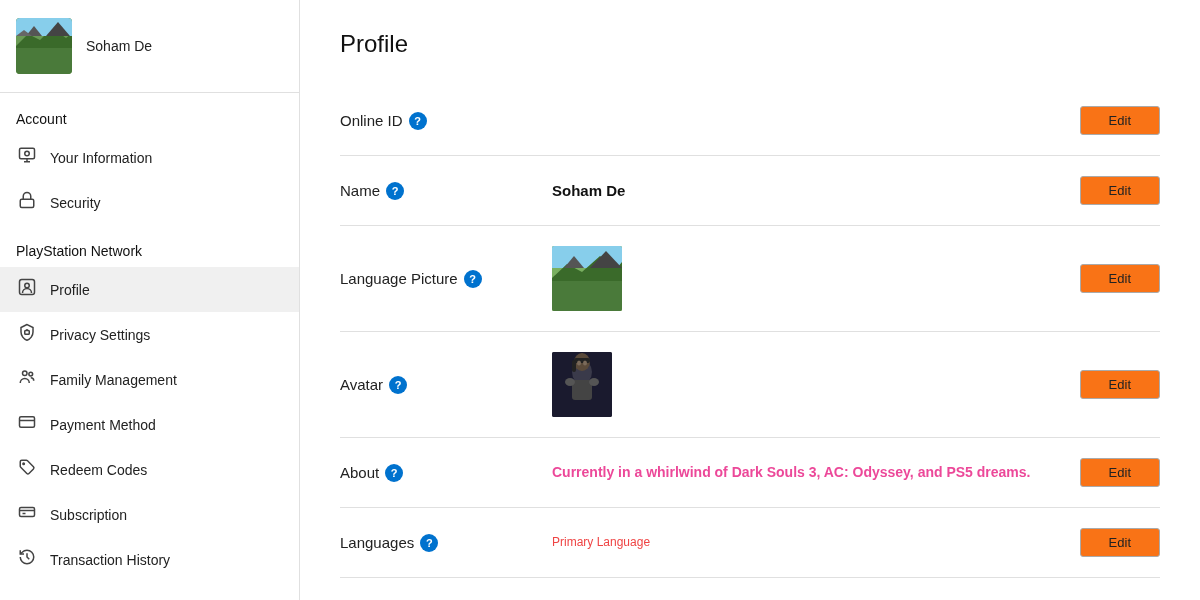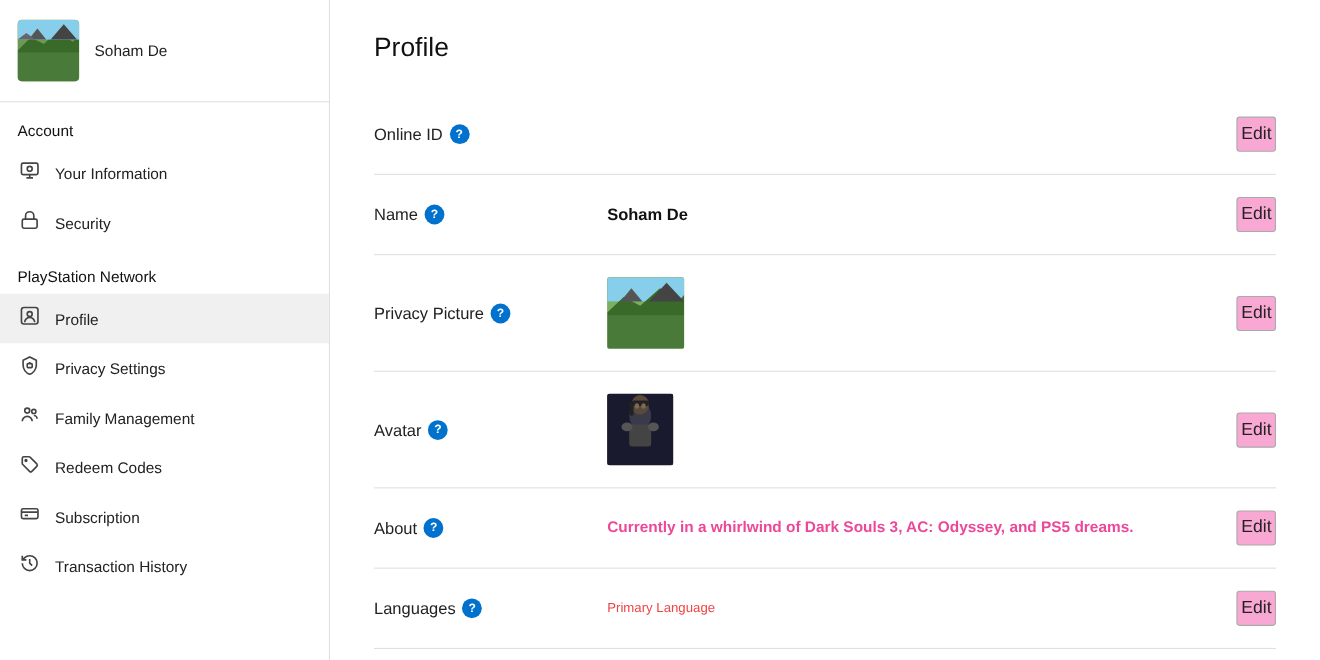--- a/index.html
+++ b/index.html
@@ -74,21 +74,21 @@
       display: flex;
       align-items: center;
       padding: 20px 0;
       border-bottom: 1px solid #e0e0e0;
       min-height: 70px;
     }
     .row-label {
       width: 200px;
       flex-shrink: 0;
       display: flex;
-      align-items: flex-end;
+      align-items: center;
       gap: 6px;
       font-size: 15px;
       color: #222;
     }
     .row-content {
       flex: 1;
       padding: 0 12px;
     }
     .row-content .value {
       font-weight: 600;
@@ -98,23 +98,23 @@
     .row-content .sub-label {
       font-size: 12px;
       color: #ef4444;
       margin-bottom: 2px;
     }
     .row-edit {
       flex-shrink: 0;
     }
     .edit-btn {
       border: 1px solid #aaa;
-      background: #f9a8d4;
-      padding: 6px 3px;
-      font-size: 16px;
+      background: #f97316;
+      padding: 6px 28px;
+      font-size: 13px;
       cursor: pointer;
       border-radius: 3px;
       color: #222;
     }
 
     .help-icon {
       display: inline-flex;
       align-items: center;
       justify-content: center;
       width: 18px;
@@ -231,20 +231,29 @@
       <svg width="18" height="18" viewBox="0 0 24 24" fill="none" stroke="#444" stroke-width="2">
           <circle cx="9" cy="7" r="3"></circle>
           <circle cx="17" cy="8" r="2.5"></circle>
           <path d="M3 20c0-3.3 2.7-6 6-6s6 2.7 6 6"></path>
           <path d="M17 13c2.2 0 4 1.8 4 4"></path>
         </svg>
     </span>
     <span>Family Management</span>
   </div>
 
+  <div class="sidebar-item">
+    <span class="icon">
+      <svg width="18" height="18" viewBox="0 0 24 24" fill="none" stroke="#444" stroke-width="2">
+          <rect x="2" y="5" width="20" height="14" rx="2"></rect>
+          <path d="M2 10h20"></path>
+        </svg>
+    </span>
+    <span>Payment Method</span>
+  </div>
 
   <div class="sidebar-item">
     <span class="icon">
       <svg width="18" height="18" viewBox="0 0 24 24" fill="none" stroke="#444" stroke-width="2">
           <path d="M20.6 11.6L12.4 3.4A2 2 0 0 0 11 3H5a2 2 0 0 0-2 2v6a2 2 0 0 0 .6 1.4l8.2 8.2a2 2 0 0 0 2.8 0l6-6a2 2 0 0 0 0-2.8z"></path>
           <circle cx="7.5" cy="7.5" r="1"></circle>
         </svg>
     </span>
     <span>Redeem Codes</span>
   </div>
@@ -294,21 +303,21 @@
     <div class="row-content">
       <span class="value">Soham De</span>
     </div>
     <div class="row-edit">
       <button class="edit-btn">Edit</button>
     </div>
   </div>
 
   <div class="profile-row">
     <div class="row-label">
-      <span>Privacy Picture</span>
+      <span>Language Picture</span>
       <span class="help-icon">?</span>
     </div>
     <div class="row-content">
       <div class="profile-pic-thumb">
         <svg viewBox="0 0 70 65" xmlns="http://www.w3.org/2000/svg">
           <rect width="70" height="65" fill="#7ab060"></rect>
           <rect y="35" width="70" height="30" fill="#4a7a3a"></rect>
           <rect y="0" width="70" height="22" fill="#87CEEB"></rect>
           <polygon points="0,32 15,18 30,26 48,10 65,22 70,16 70,35 0,35" fill="#3a6a2a"></polygon>
           <polygon points="12,22 22,10 32,22" fill="#555"></polygon>

